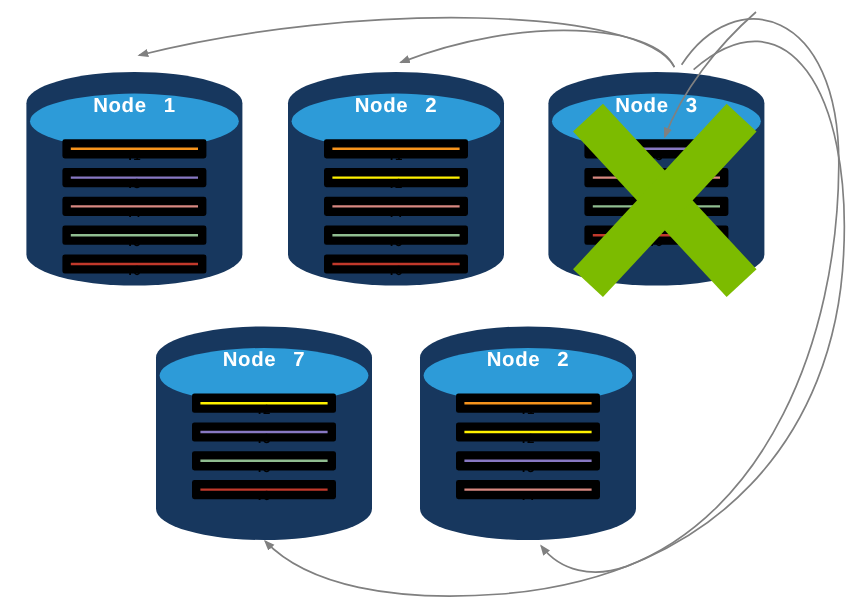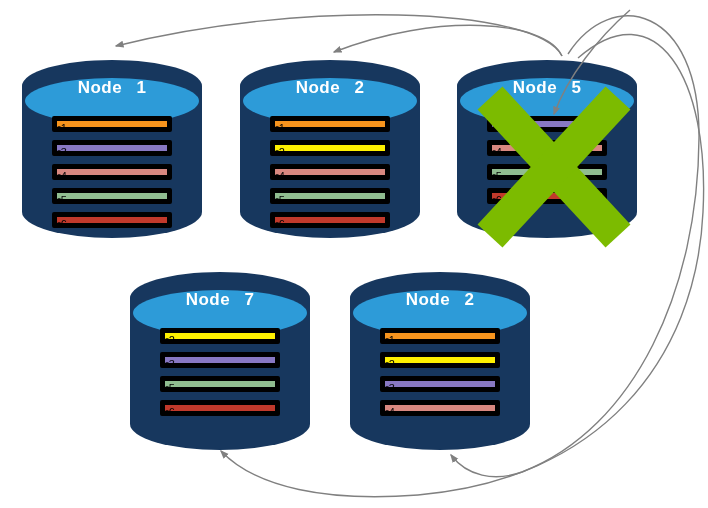--- a/index.html
+++ b/index.html
@@ -34,23 +34,23 @@
     word-spacing: 9px;
     letter-spacing: 0.5px;
   }
   .replicas {
     position: absolute; left: 30px; right: 30px; top: 56px;
     display: flex; flex-direction: column; gap: 8px;
     z-index: 3;
   }
   .replica-bar {
     height: 16px; line-height: 14px;
-    text-align: left;
-    font-size: 11px; font-weight: normal; color: #000000;
-    border: 5px solid #000000;
+    text-align: center;
+    font-size: 11px; font-weight: bold; color: #000000;
+    border: 7px solid #000000;
     border-radius: 2px;
     box-sizing: border-box;
   }
 
   
   .arrows {
     position: absolute; inset: 0; width: 708px; height: 508px;
     z-index: 5; pointer-events: none;
   }
   .arrows path { fill: none; stroke: var(--c-arrow, #808080); stroke-width: 1.4; }
@@ -92,21 +92,21 @@
         <div class="replica-bar" style="background: rgb(255, 241, 0);">r2</div>
         <div class="replica-bar" style="background: rgb(217, 136, 128);">r4</div>
         <div class="replica-bar" style="background: rgb(144, 189, 144);">r5</div>
         <div class="replica-bar" style="background: rgb(193, 57, 43);">r6</div>
       </div>
   </div>
 
   <div class="node" style="left:457px; top:60px;">
     <div class="cyl-body"></div>
     <div class="cyl-top">
-      <span class="node-title">Node 5</span>
+      <span class="node-title">Node 3</span>
     </div>
     <div class="replicas">
         <div class="replica-bar" style="background: rgb(136, 120, 195);">r3</div>
         <div class="replica-bar" style="background: rgb(217, 136, 128);">r4</div>
         <div class="replica-bar" style="background: rgb(144, 189, 144);">r5</div>
         <div class="replica-bar" style="background: rgb(193, 57, 43);">r6</div>
       </div>
   </div>
 
   <div class="node" style="left:130px; top:272px;">

